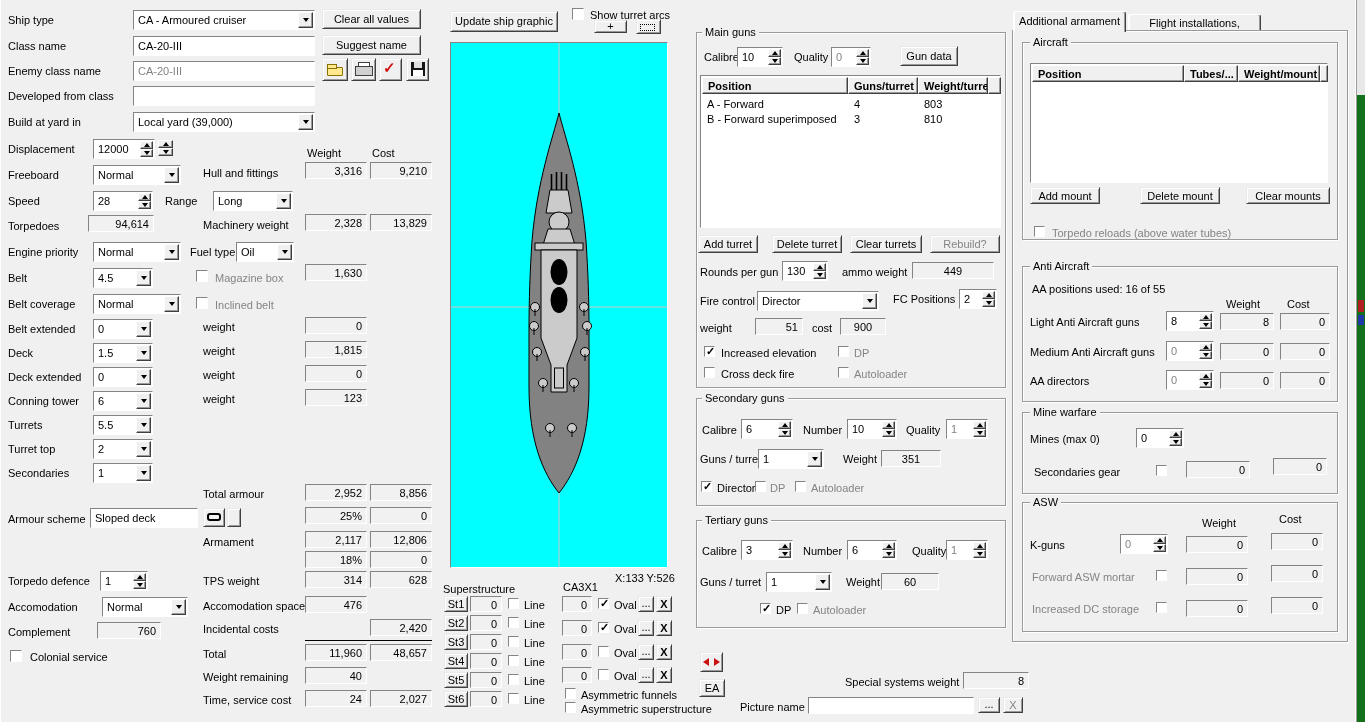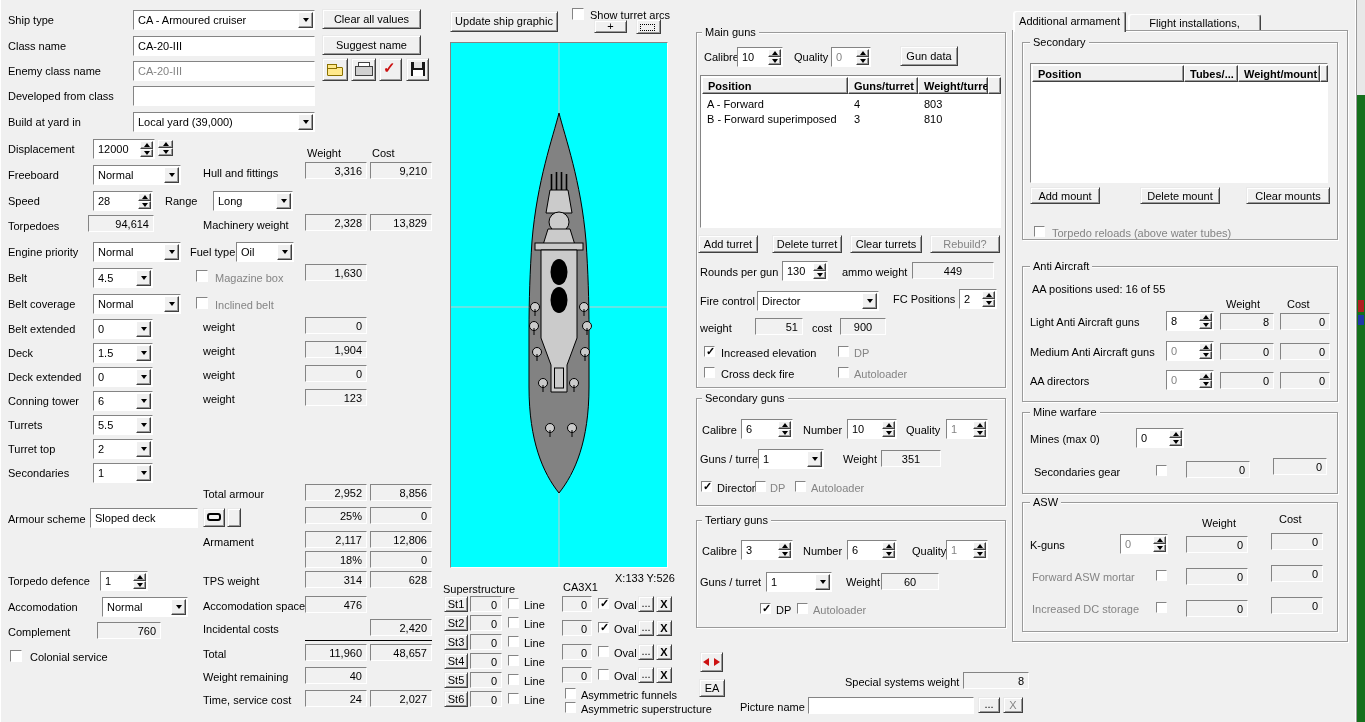--- a/index.html
+++ b/index.html
@@ -205,21 +205,21 @@
   <div class="fld" style="left:305px;top:317px;width:62px">0</div>
 
   <span class="lbl" style="left:8px;top:347px">Deck</span>
   <div class="combo" style="left:93px;top:343px;width:60px">
     <span class="ctxt">1.5</span>
       <span class="cbtn">
         <i></i>
       </span>
     </div>
   <span class="lbl" style="left:203px;top:345px">weight</span>
-  <div class="fld" style="left:305px;top:341px;width:62px">1,904</div>
+  <div class="fld" style="left:305px;top:341px;width:62px">1,815</div>
 
   <span class="lbl" style="left:8px;top:371px">Deck extended</span>
   <div class="combo" style="left:93px;top:367px;width:60px">
     <span class="ctxt">0</span>
       <span class="cbtn">
         <i></i>
       </span>
     </div>
   <span class="lbl" style="left:203px;top:369px">weight</span>
   <div class="fld" style="left:305px;top:365px;width:62px">0</div>
@@ -605,21 +605,21 @@
   <span class="chk" style="left:797px;top:603px;width:11px;height:11px"></span>
   <span class="lbl dis" style="left:813px;top:604px">Autoloader</span>
 
   <div class="grp" style="left:1012px;top:30px;width:336px;height:612px;background:#f0f0f0;z-index:2"></div>
   <div class="tab" style="left:1013px;top:11px;width:113px;height:21px;z-index:3"><span style="position:relative;top:3px">Additional armament</span></div>
   <div class="tab" style="left:1128px;top:14px;width:133px;height:16px;z-index:1"><span style="position:relative;top:2px">Flight installations, missiles</span></div>
 
   <div style="position:absolute;z-index:4;left:0;top:0;width:0;height:0"></div>
 
   <div class="grp" style="left:1022px;top:42px;width:316px;height:198px;z-index:4"></div>
-  <span class="gtitle" style="left:1030px;top:37px;z-index:5">Secondary</span>
+  <span class="gtitle" style="left:1030px;top:37px;z-index:5">Aircraft</span>
   <div class="list" style="left:1030px;top:63px;width:298px;height:120px;z-index:5">
     <div class="hc" style="left:1px;width:152px">Position</div>
     <div class="hc" style="left:153px;width:54px">Tubes/...</div>
     <div class="hc" style="left:207px;width:82px">Weight/mount</div>
     <div class="hc" style="left:289px;width:8px"></div>
   </div>
   <div class="btn" style="left:1030px;top:187px;width:70px;height:17px;padding-top:2px;z-index:5">Add mount</div>
   <div class="btn" style="left:1140px;top:187px;width:80px;height:17px;padding-top:2px;z-index:5">Delete mount</div>
   <div class="btn" style="left:1246px;top:187px;width:84px;height:17px;padding-top:2px;z-index:5">Clear mounts</div>
   <span class="chk" style="left:1034px;top:226px;width:11px;height:11px;z-index:5"></span>

